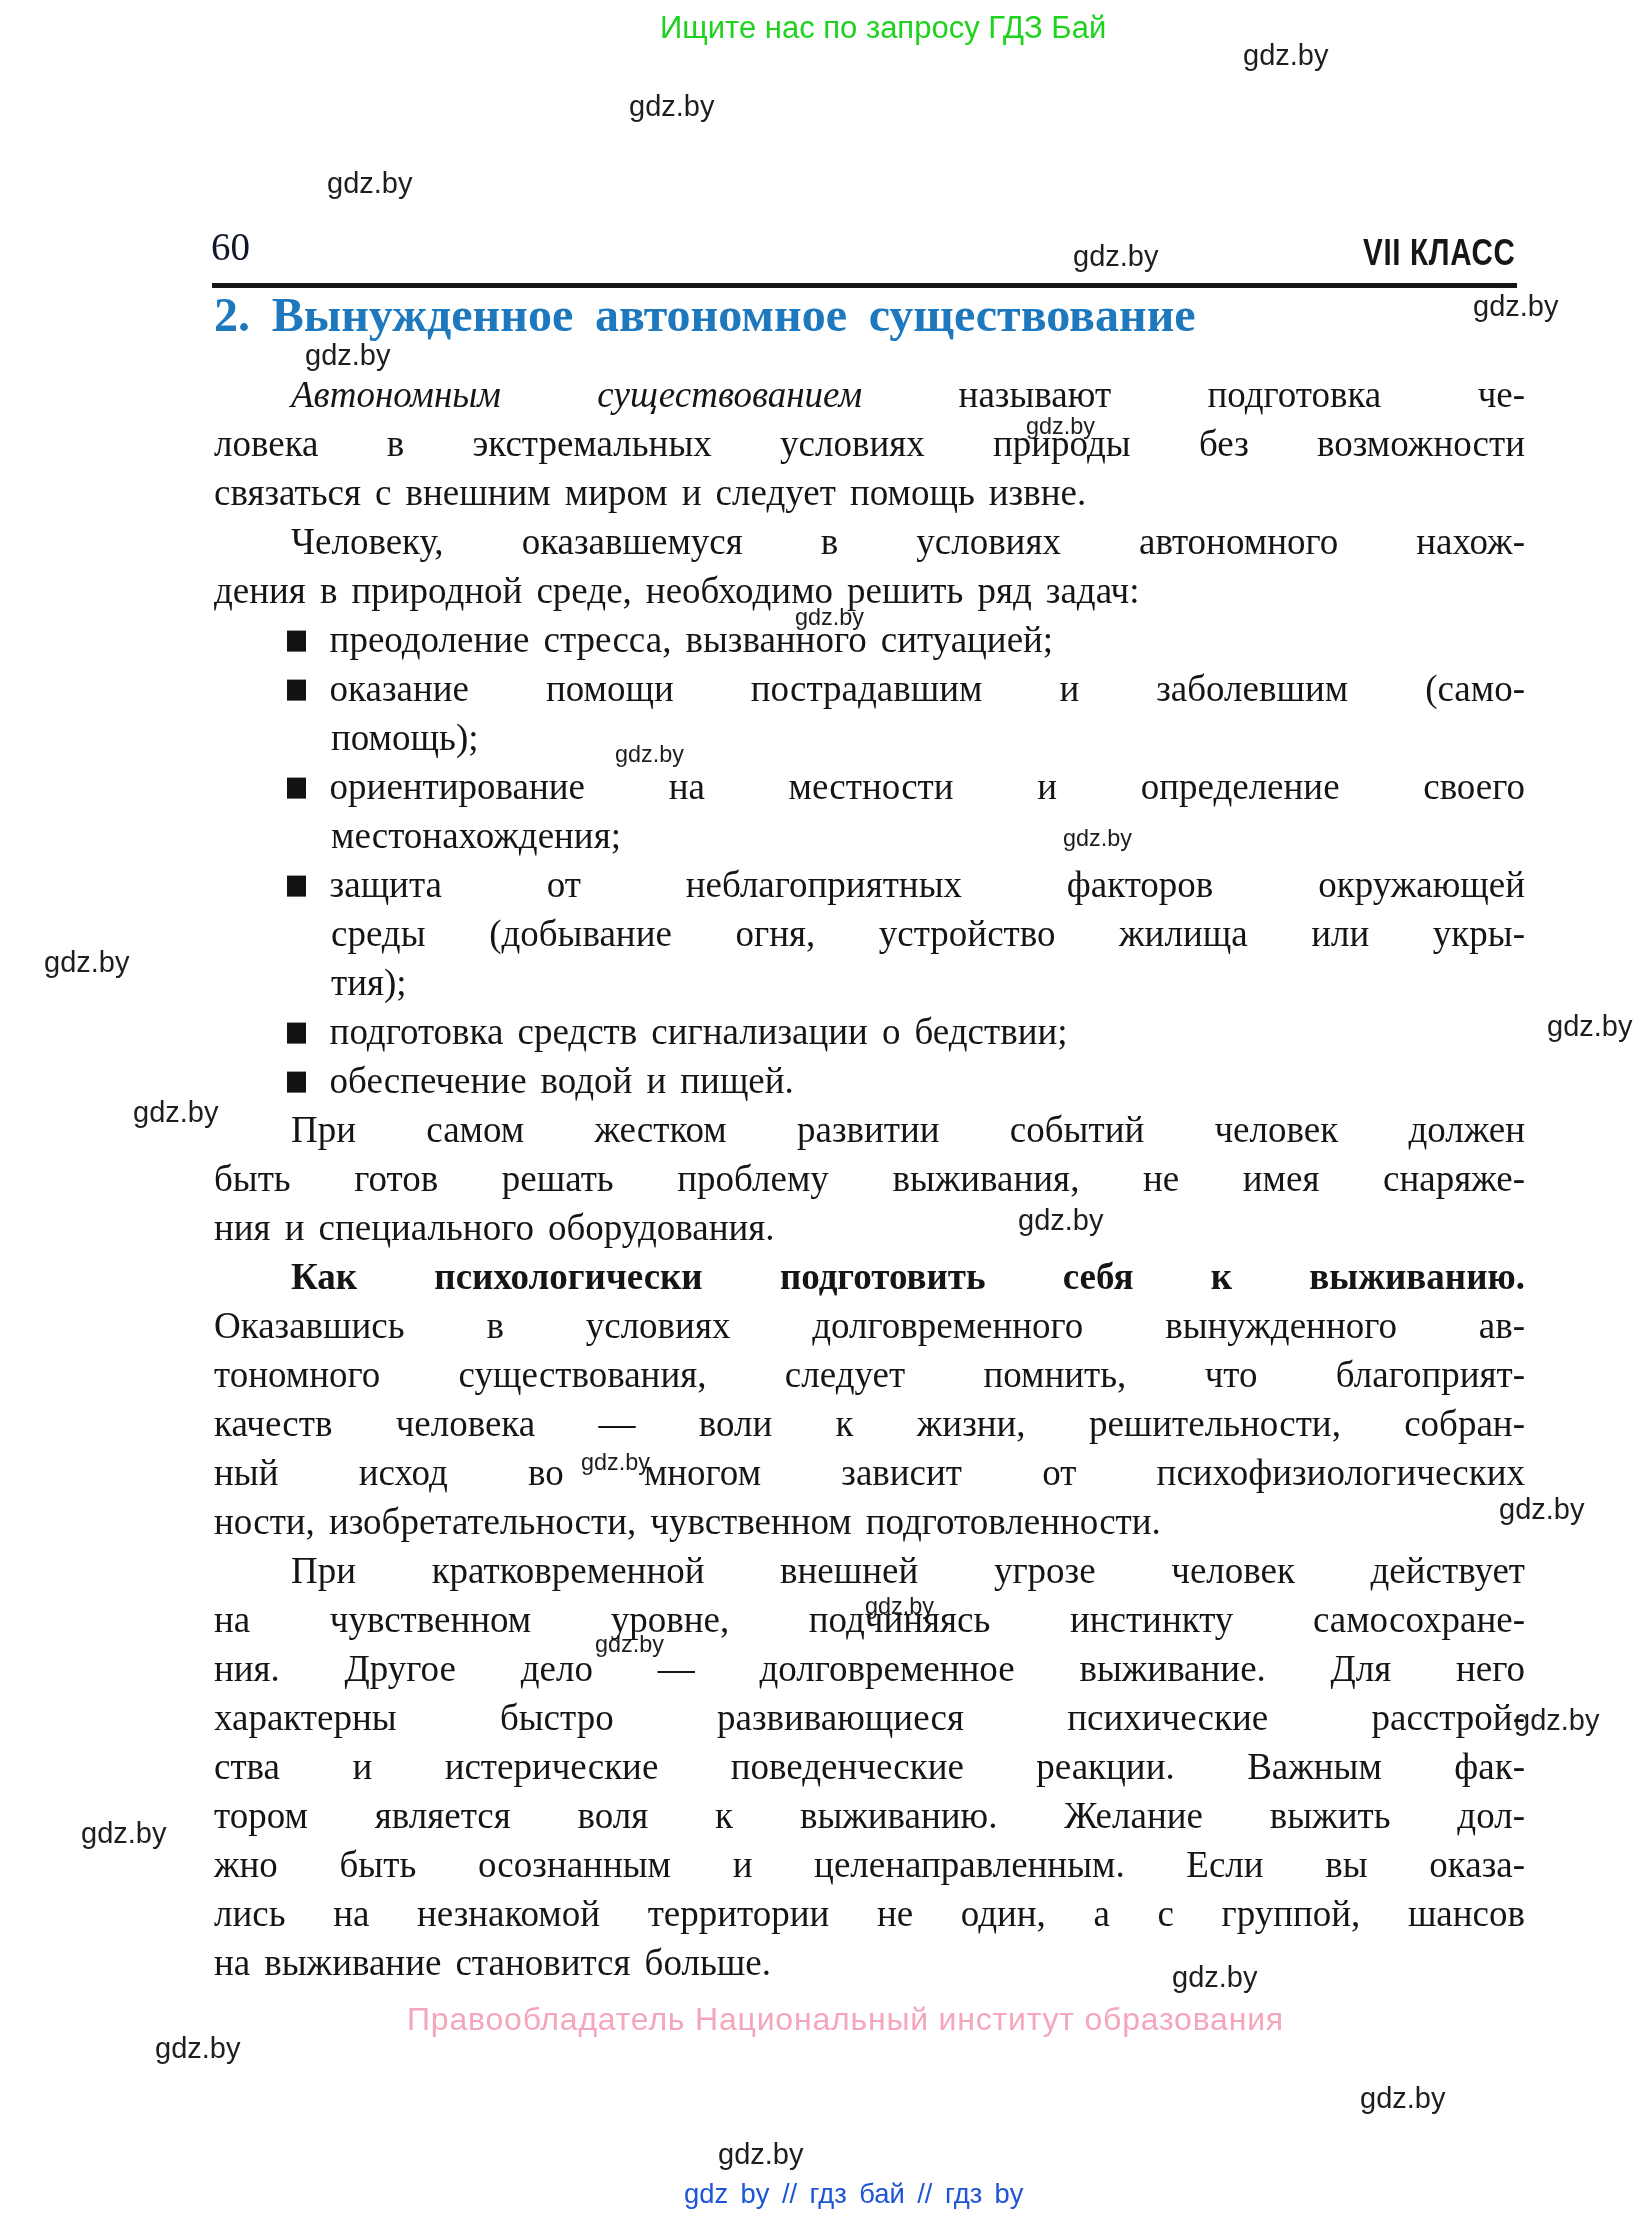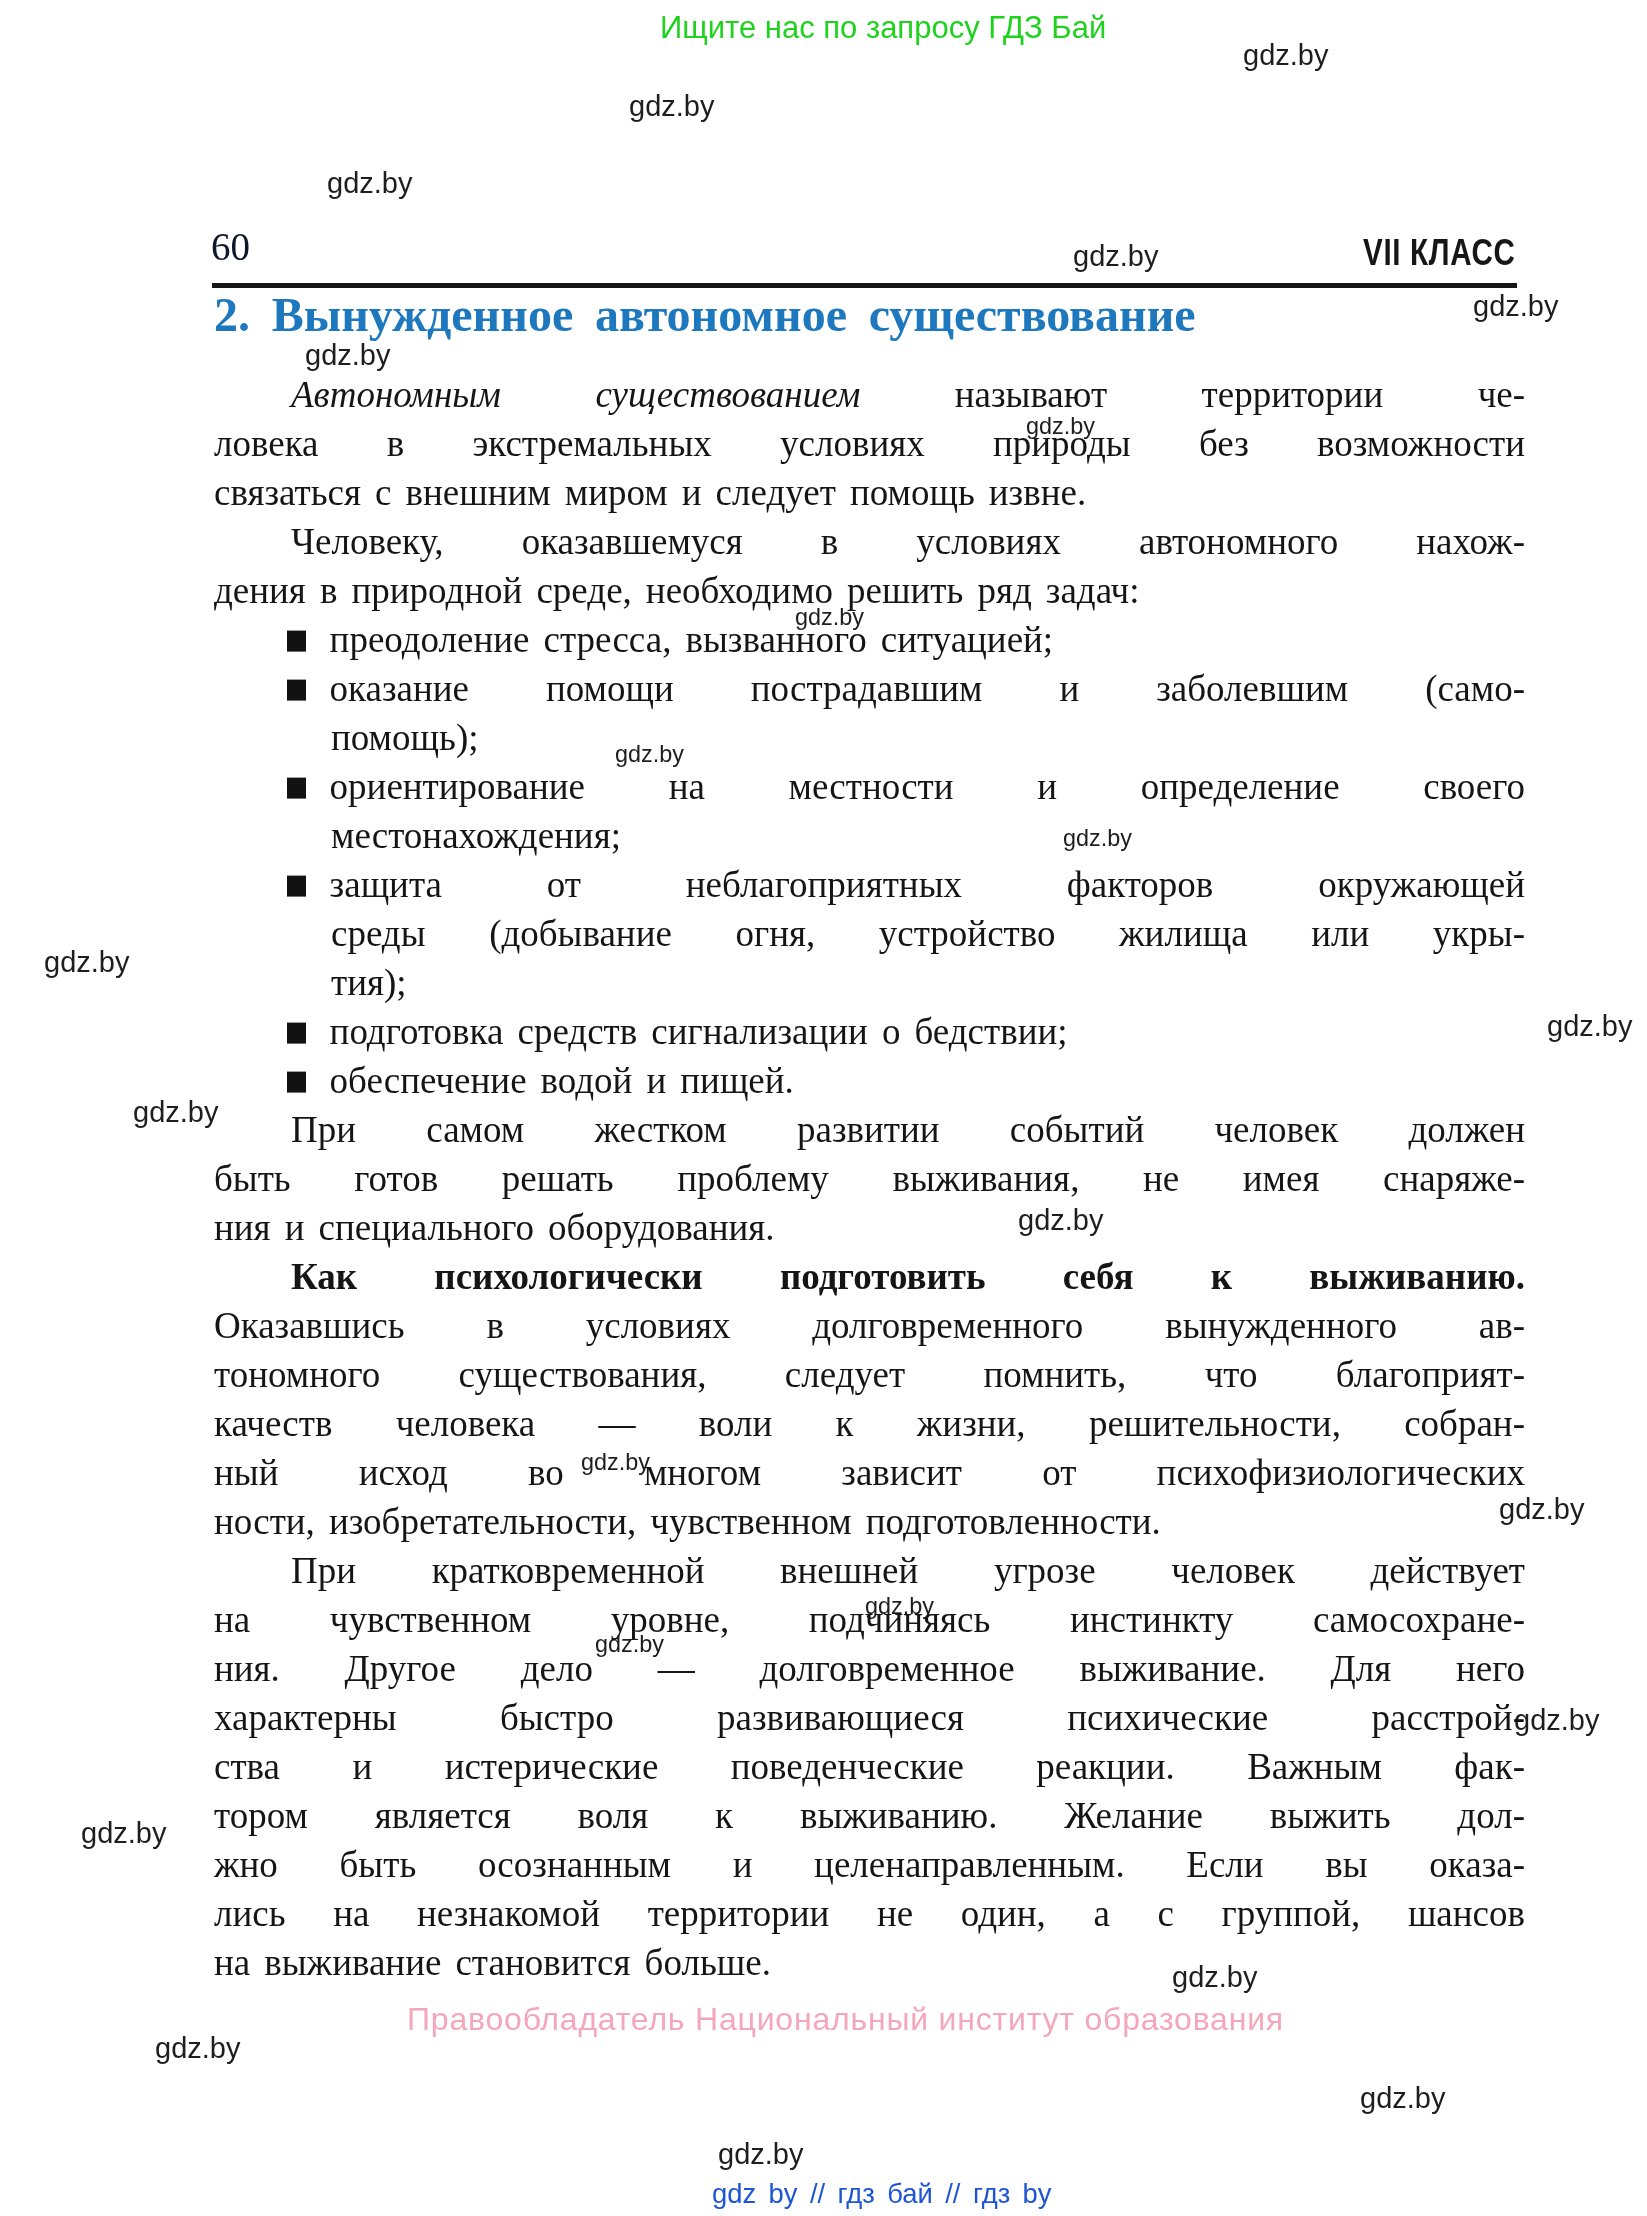--- a/index.html
+++ b/index.html
@@ -27,21 +27,21 @@
   .wm{
     position:absolute;font-family:"Liberation Sans",sans-serif;font-size:29px;color:#1e1e1e;
   }
   .wm-sm{font-size:23.4px;}
   .copyright{
     position:absolute;left:407px;top:2001px;font-family:"Liberation Sans",sans-serif;
     font-size:32px;color:#f4a6bb;letter-spacing:0.8px;
   }
   .footer-links{
     position:absolute;left:684px;top:2178px;font-family:"Liberation Sans",sans-serif;
-    font-size:27.4px;color:#1d55d6;word-spacing:4.8px;margin-left:28px;
+    font-size:27.4px;color:#1d55d6;word-spacing:4.8px;
   }
   
   .text-block{position:absolute;left:214px;top:370px;width:1311px;}
   .line{
     height:49px;line-height:49px;font-size:37px;color:#151515;word-spacing:4.8px;
     text-align:left;
   }
   .j{text-align:justify;text-align-last:justify;text-justify:inter-word;}
   .indent{padding-left:77px;}
   .b1{padding-left:73px;}
@@ -83,21 +83,21 @@
 <span class="wm" style="left:1360px;top:2082px">gdz.by</span>
 <span class="wm" style="left:718px;top:2138px">gdz.by</span>
 
 <div class="page-number">60</div>
 <div class="header-right">VII КЛАСС</div>
 <div class="header-rule"></div>
 
 <div class="section-title">2. Вынужденное автономное существование</div>
 
 <div class="text-block">
-  <div class="line j indent"><span class="it">Автономным существованием</span><span> называют территории че-</span></div>
+  <div class="line j indent"><span class="it">Автономным существованием</span><span> называют подготовка че-</span></div>
   <div class="line j">ловека в экстремальных условиях природы без возможности</div>
   <div class="line">связаться с внешним миром и следует помощь извне.</div>
   <div class="line j indent">Человеку, оказавшемуся в условиях автономного нахож-</div>
   <div class="line">дения в природной среде, необходимо решить ряд задач:</div>
   <div class="line b1"><span class="bullet"></span><span>преодоление стресса, вызванного ситуацией;</span></div>
   <div class="line b1 j"><span class="bullet"></span><span>оказание помощи пострадавшим и заболевшим (само-</span></div>
   <div class="line b2">помощь);</div>
   <div class="line b1 j"><span class="bullet"></span><span>ориентирование на местности и определение своего</span></div>
   <div class="line b2">местонахождения;</div>
   <div class="line b1 j"><span class="bullet"></span><span>защита от неблагоприятных факторов окружающей</span></div>

